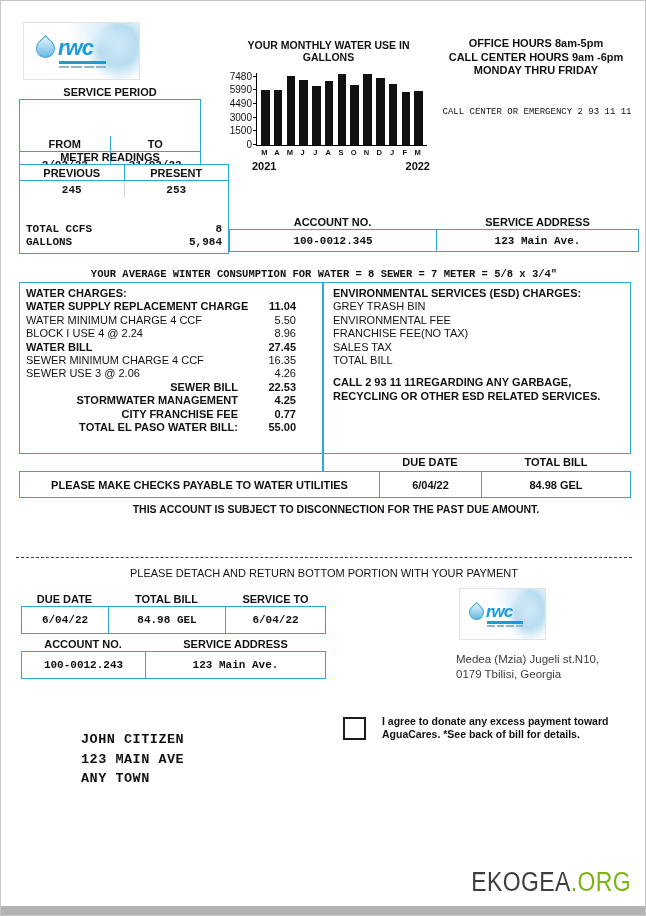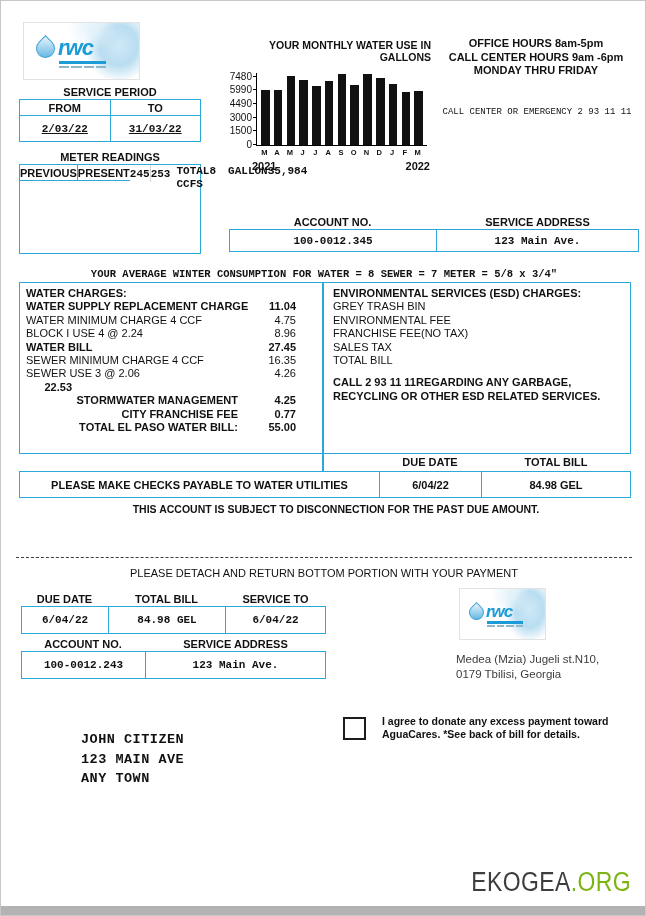--- a/index.html
+++ b/index.html
@@ -29,21 +29,21 @@
   #logo-top .tagbar{left:35px;top:38px;width:47px;height:3px;}
   #logo-top .tagdots{left:35px;top:43px;width:47px;}
   #logo-stub{left:458px;top:587px;width:85px;height:50px;}
   #logo-stub .droplet{left:9px;top:16px;width:13px;height:13px;}
   #logo-stub .rwc-text{left:26px;top:14px;font-size:17px;}
   #logo-stub .tagbar{left:27px;top:32px;width:36px;height:2.5px;}
   #logo-stub .tagdots{left:27px;top:36px;width:36px;}
 
   
   #chart{left:225px;top:38px;width:205px;}
-  #chart .chart-title{font-size:10.5px;font-weight:bold;text-align:right;}
+  #chart .chart-title{font-size:10.5px;font-weight:bold;text-align:center;}
   #plot-area{position:relative;margin:10px 0 0 30px;width:170px;height:72px;
              border-left:1.3px solid #000;border-bottom:1.3px solid #000;}
   #plot-bars{position:absolute;left:0;right:0;top:0;bottom:0;display:flex;justify-content:space-between;
              align-items:flex-end;padding:0 4px;}
   .bar{width:8.5px;background:#111;}
   .ytick-label{position:absolute;left:-33px;width:28px;text-align:right;font-size:10px;line-height:8px;}
   .ytick-mark{position:absolute;left:-4px;width:4px;height:1px;background:#000;}
   #xlabels{display:flex;justify-content:space-between;margin-left:30px;width:170px;padding:0 4px;
            box-sizing:border-box;margin-top:2px;}
   #xlabels span{width:8.5px;text-align:center;font-size:7.5px;font-weight:bold;}
@@ -57,26 +57,26 @@
   
   .ctable{border:1.5px solid #2ba7d9;box-sizing:border-box;background:#fff;}
   .crow{display:flex;}
   .ccell{display:flex;align-items:center;justify-content:center;box-sizing:border-box;}
   .cdiv{border-right:1.5px solid #2ba7d9;}
   .hdr{font-weight:bold;font-size:11px;}
   .val{font-family:"Liberation Mono","DejaVu Sans Mono",monospace;font-weight:bold;font-size:11px;}
 
   #sp-title{left:18px;top:85px;width:182px;}
   #sp-table{left:18px;top:98px;width:182px;}
-  #sp-table .crow.h{height:15px;border-bottom:1.5px solid #2ba7d9;}
+  #sp-table .crow.h{height:15px;border-bottom:1.5px solid #2ba7d9;margin-top:36px;}
   #sp-table .crow.d{height:25px;text-decoration:underline;}
   #sp-table .ccell{flex:1;}
 
   #m-title{left:18px;top:150px;width:182px;}
-  #m-table{left:18px;top:163px;width:182px;height:90px;display:flex;flex-direction:row;}
+  #m-table{left:18px;top:163px;width:210px;height:90px;display:flex;flex-direction:column;}
   #m-table .crow.h{height:15px;border-bottom:1.5px solid #2ba7d9;}
   #m-table .crow.v{height:17px;}
   #m-table .crow.v .ccell:first-child{border-right:1px solid #d5d5d5;}
   #m-table .ccell{flex:1;}
   #m-table .spacer{flex:1;}
   .mtotal{display:flex;justify-content:space-between;padding:0 6px;font-family:"Liberation Mono","DejaVu Sans Mono",monospace;
           font-weight:bold;font-size:11px;line-height:13px;}
   .mtotal:last-child{margin-bottom:4px;}
 
   #acct-labels{left:228px;top:215px;width:410px;display:flex;}
@@ -272,39 +272,40 @@
   <div id="charges-box" class="abs ctable">
     <div id="wc-col">
       <div class="title">WATER CHARGES:</div>
       <div id="wc-rows">
           <div class="wc-row b">
             <span class="lbl">WATER SUPPLY REPLACEMENT CHARGE</span>
             <span class="amt">11.04</span>
           </div>
           <div class="wc-row">
             <span class="lbl">WATER MINIMUM CHARGE 4 CCF</span>
-            <span class="amt">4.75</span>
+            <span class="amt">5.50</span>
           </div>
           <div class="wc-row">
             <span class="lbl">BLOCK I USE 4 @ 2.24</span>
             <span class="amt">8.96</span>
           </div>
           <div class="wc-row b">
             <span class="lbl">WATER BILL</span>
             <span class="amt">27.45</span>
           </div>
           <div class="wc-row">
             <span class="lbl">SEWER MINIMUM CHARGE 4 CCF</span>
             <span class="amt">16.35</span>
           </div>
           <div class="wc-row">
             <span class="lbl">SEWER USE 3 @ 2.06</span>
             <span class="amt">4.26</span>
           </div>
           <div class="wc-row b right">
+            <span class="lbl">SEWER BILL</span>
             <span class="amt">22.53</span>
           </div>
           <div class="wc-row b right">
             <span class="lbl">STORMWATER MANAGEMENT</span>
             <span class="amt">4.25</span>
           </div>
           <div class="wc-row b right">
             <span class="lbl">CITY FRANCHISE FEE</span>
             <span class="amt">0.77</span>
           </div>

